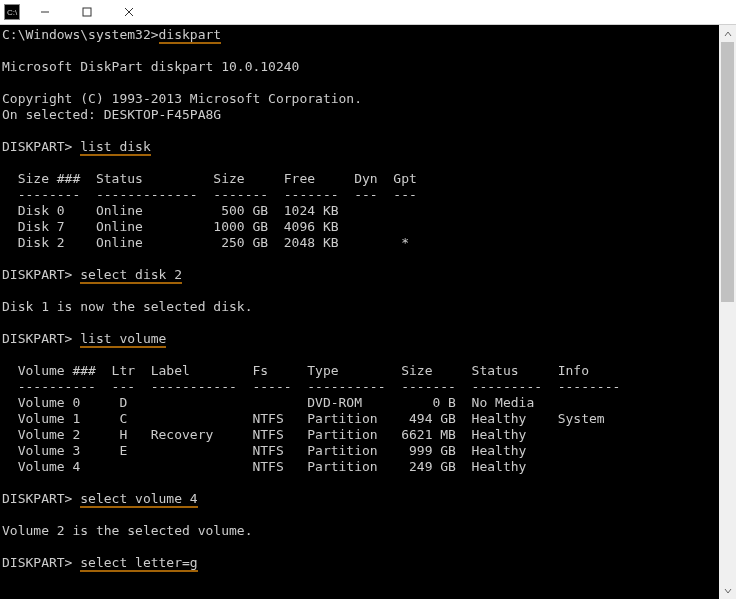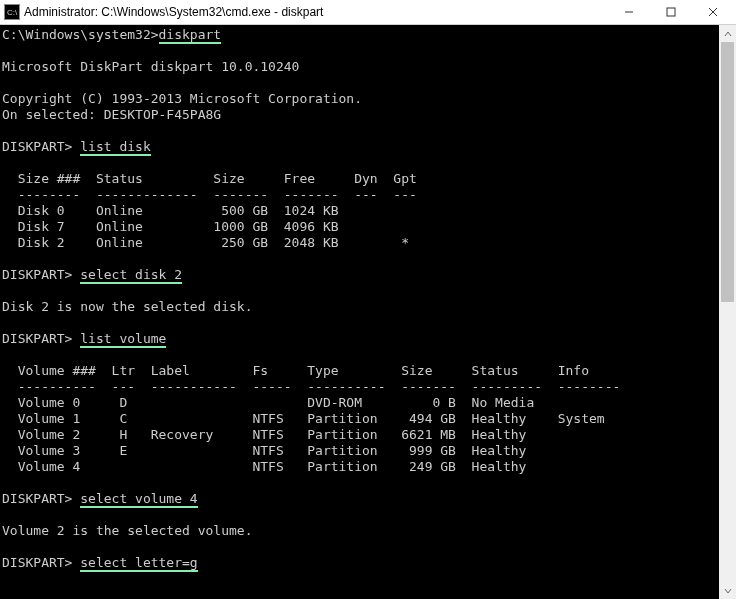--- a/index.html
+++ b/index.html
@@ -79,30 +79,29 @@
     height: 17px;
     background: #f0f0f0;
     display: flex;
     align-items: center;
     justify-content: center;
     font-size: 8px;
     color: #666;
   }
   .scrolltrack { flex: 1; background: #f0f0f0; position: relative; }
   .scrollthumb { position: absolute; left:2px; right:2px; top:0; height: 260px; background: #c1c1c1; }
-  .hl { border-bottom: 2px solid #86efac; }
+  .hl { border-bottom: 2px solid #a16207; }
 </style>
 </head>
 <body>
 
 <div class="window">
 
   <div class="titlebar">
     <div class="title-icon">C:\</div>
-    <div class="title-text">Administrator: C:\Windows\System32\cmd.exe - diskpart</div>
     <div class="winbtn">
       <svg width="10" height="10">
           <line x1="1" y1="5" x2="9" y2="5"></line>
         </svg>
     </div>
     <div class="winbtn">
       <svg width="10" height="10">
           <rect x="1" y="1" width="8" height="8"></rect>
         </svg>
     </div>
@@ -125,21 +124,21 @@
 <span>DISKPART&gt; </span><span class="hl">list disk</span>
 <span></span>
 <span>  Size ###  Status         Size     Free     Dyn  Gpt</span>
 <span>  --------  -------------  -------  -------  ---  ---</span>
 <span>  Disk 0    Online          500 GB  1024 KB</span>
 <span>  Disk 7    Online         1000 GB  4096 KB</span>
 <span>  Disk 2    Online          250 GB  2048 KB        *</span>
 <span></span>
 <span>DISKPART&gt; </span><span class="hl">select disk 2</span>
 <span></span>
-<span>Disk 2 is now the selected disk.</span>
+<span>Disk 1 is now the selected disk.</span>
 <span></span>
 <span>DISKPART&gt; </span><span class="hl">list volume</span>
 <span></span>
 <span>  Volume ###  Ltr  Label        Fs     Type        Size     Status     Info</span>
 <span>  ----------  ---  -----------  -----  ----------  -------  ---------  --------</span>
 <span>  Volume 0     D                       DVD-ROM         0 B  No Media</span>
 <span>  Volume 1     C                NTFS   Partition    494 GB  Healthy    System</span>
 <span>  Volume 2     H   Recovery     NTFS   Partition   6621 MB  Healthy</span>
 <span>  Volume 3     E                NTFS   Partition    999 GB  Healthy</span>
 <span>  Volume 4                      NTFS   Partition    249 GB  Healthy</span>

